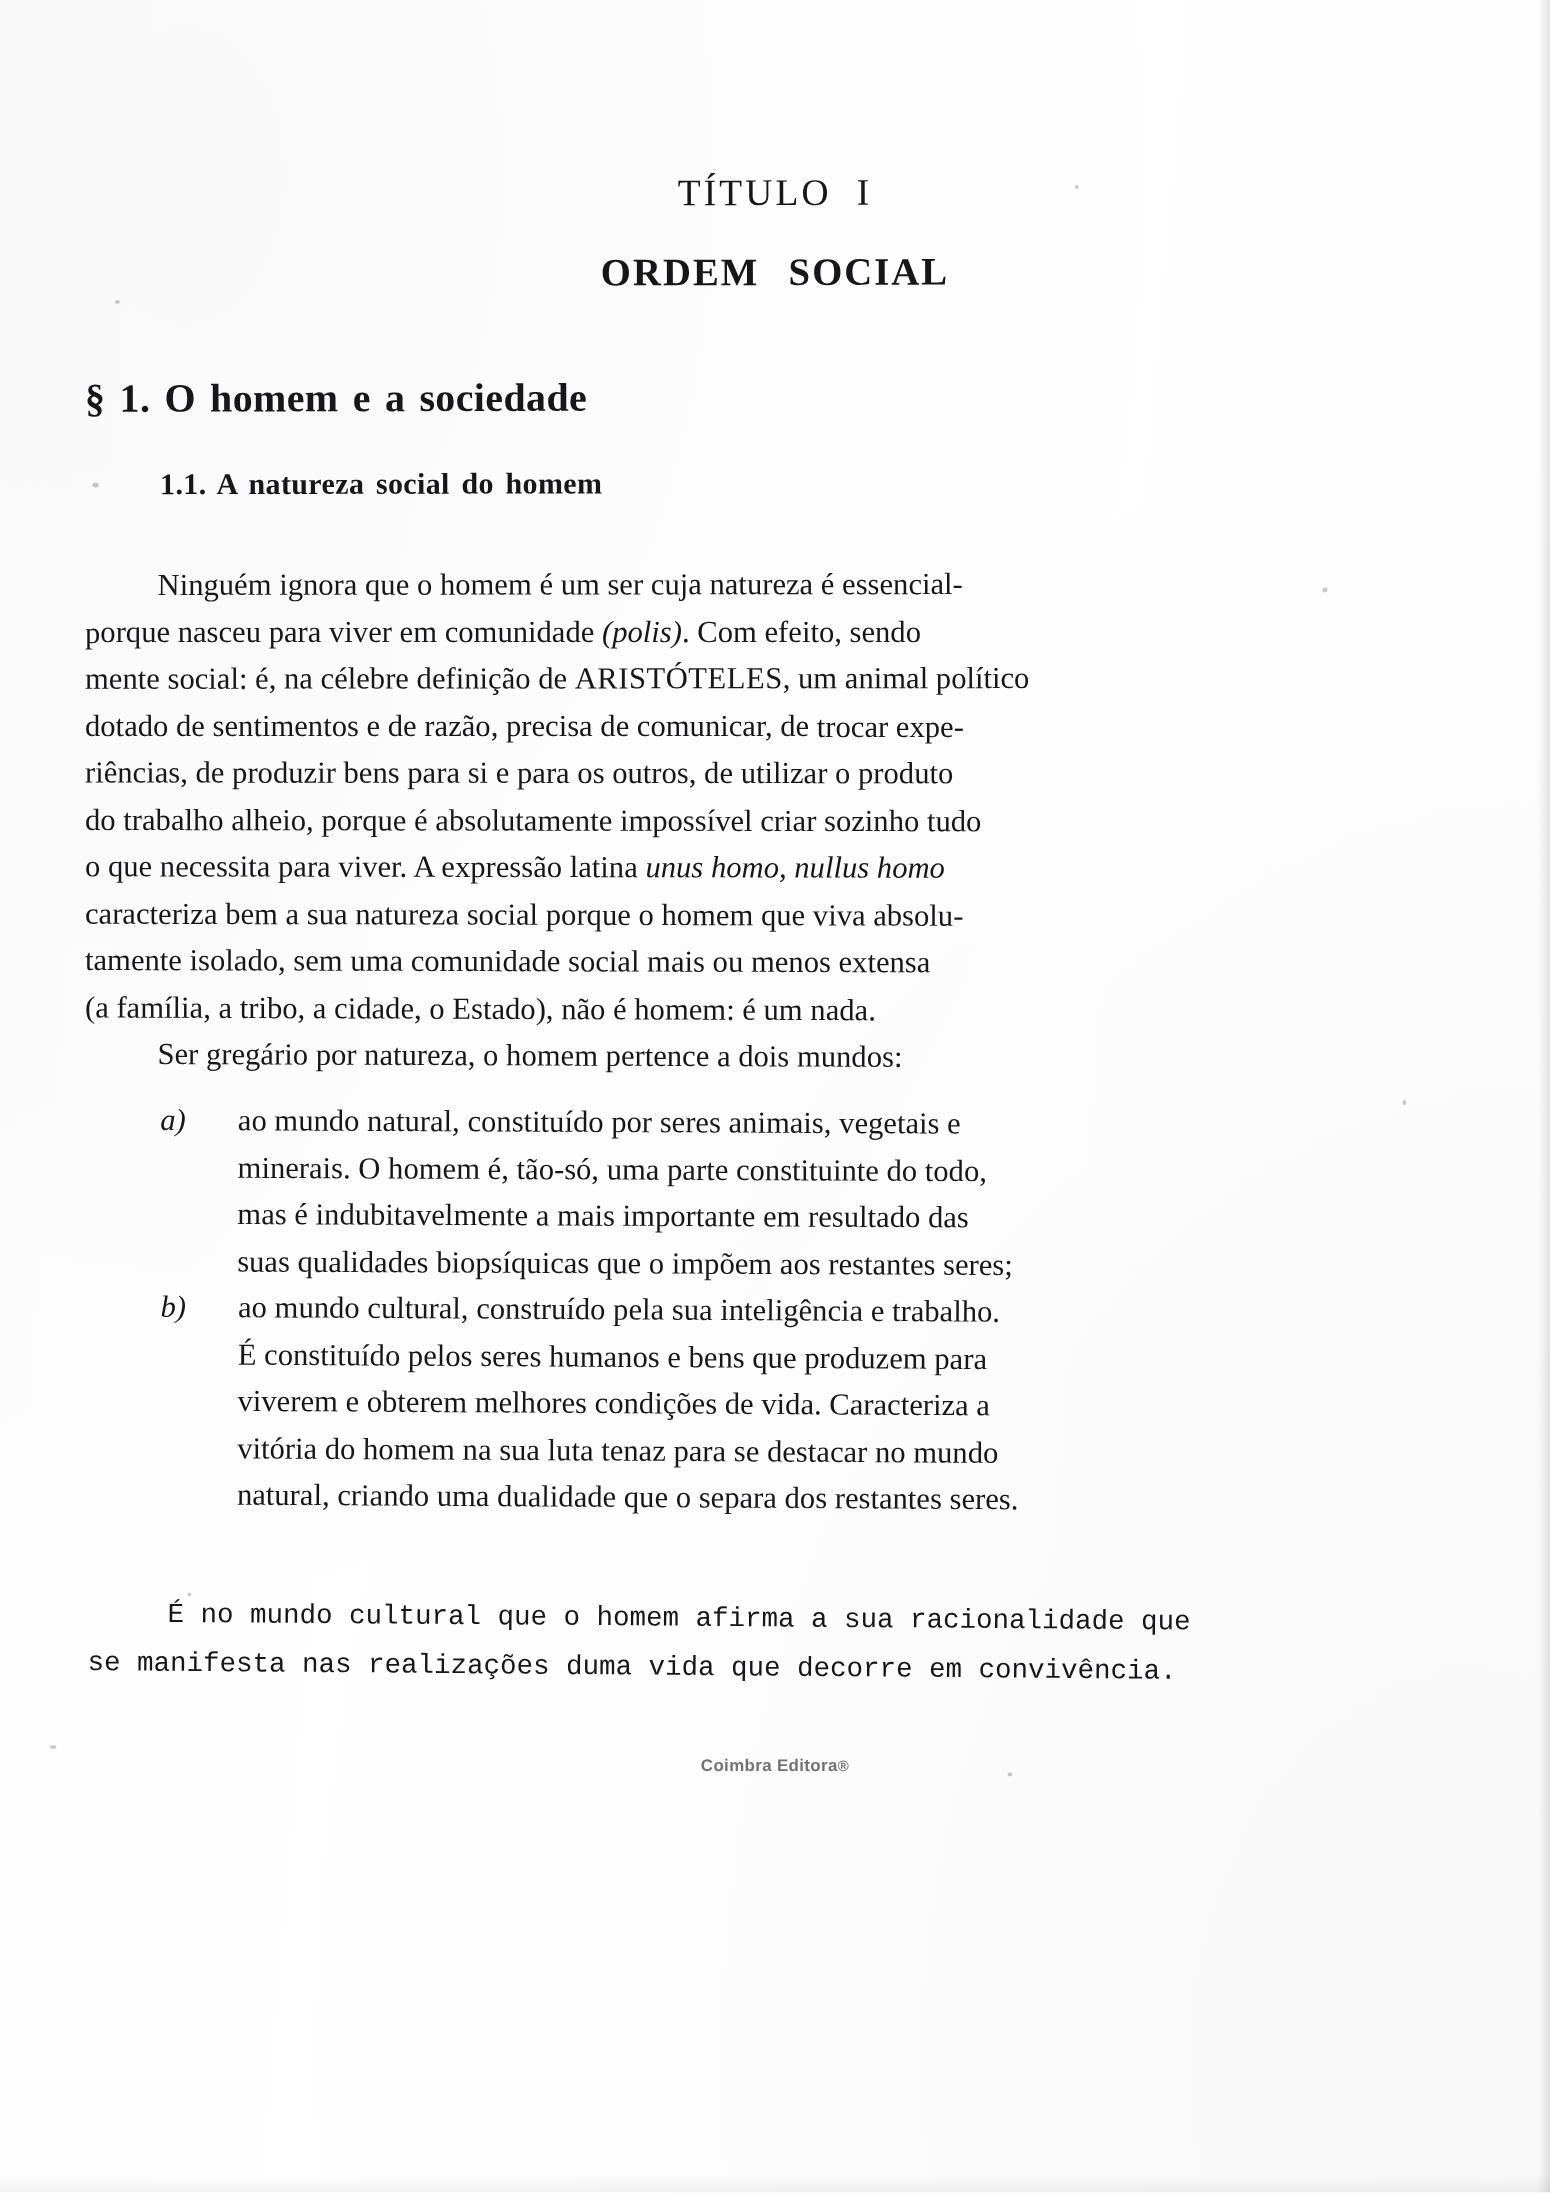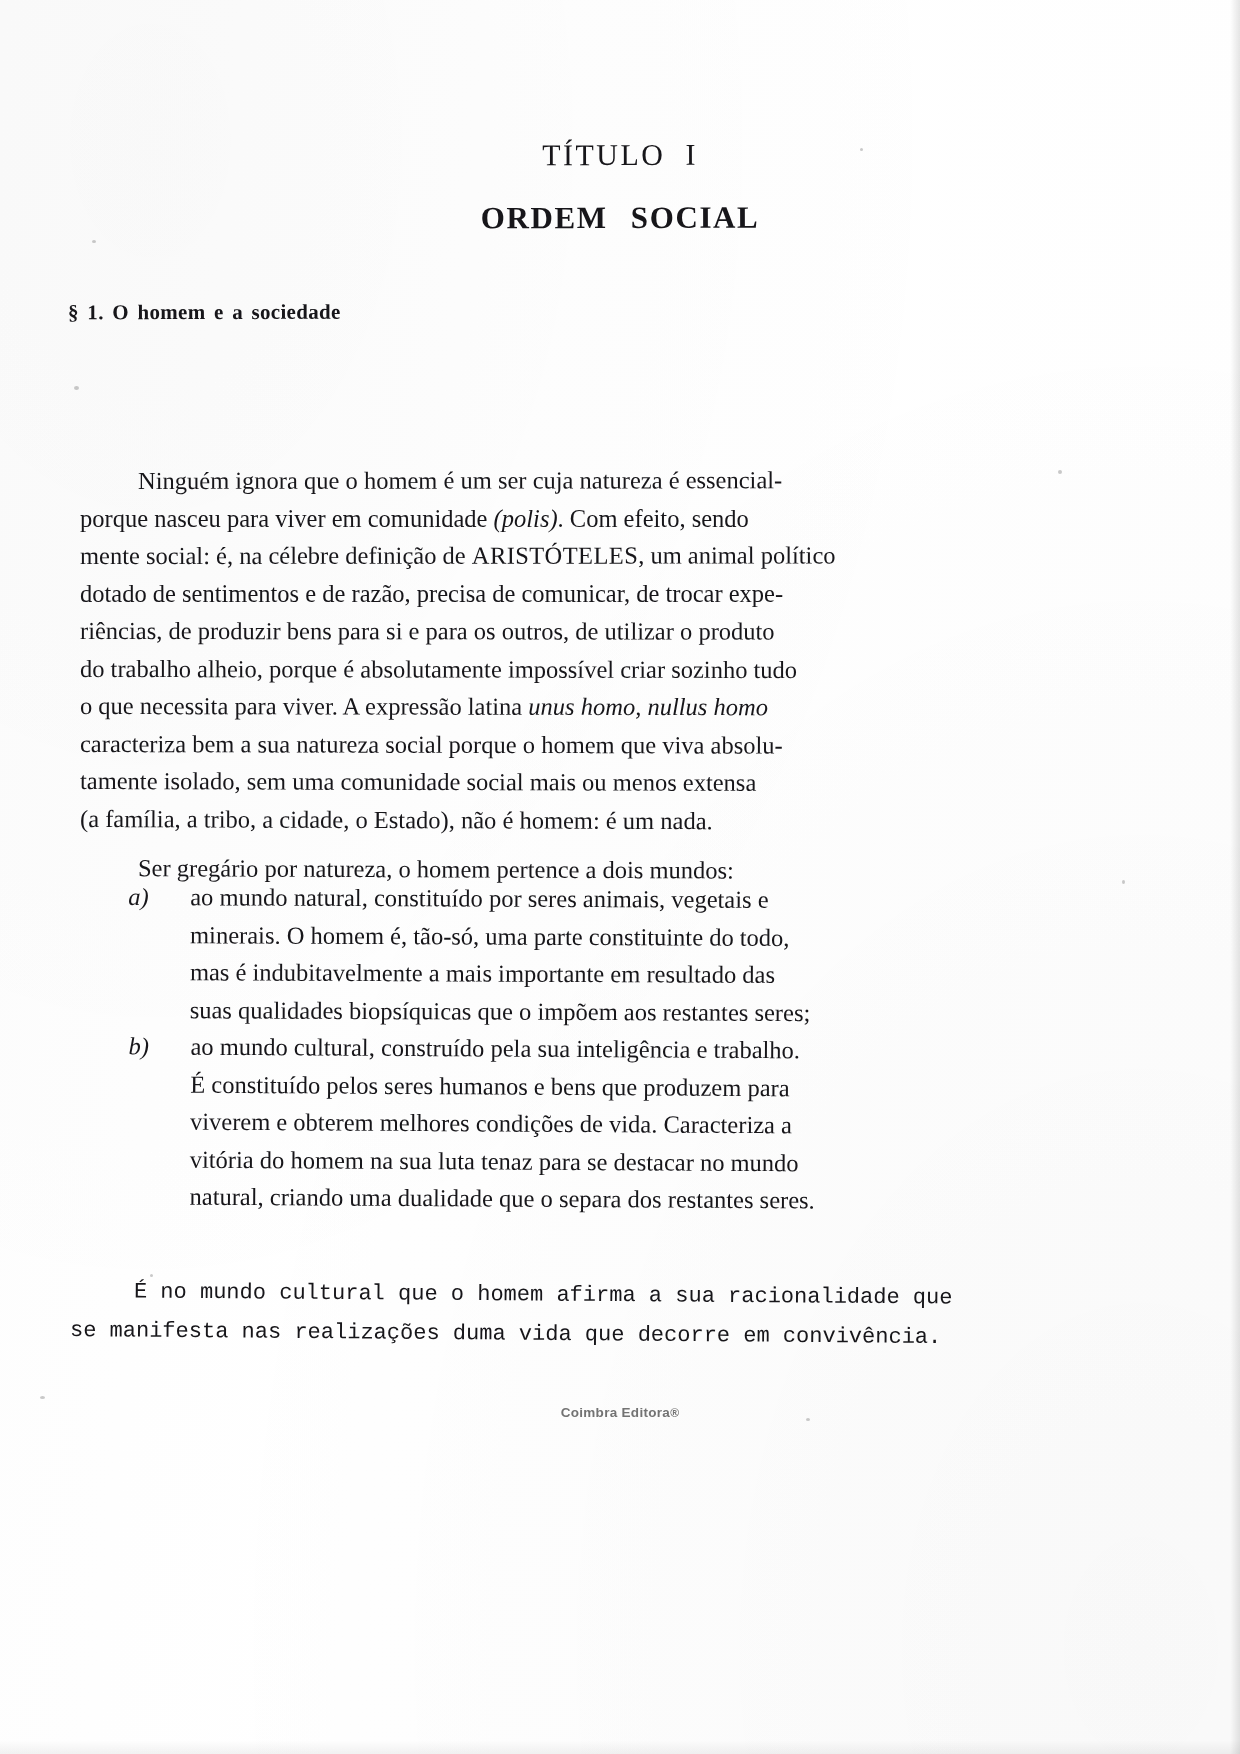--- a/index.html
+++ b/index.html
@@ -75,21 +75,21 @@
     letter-spacing: 1.6px;
     word-spacing: 14px;
     line-height: 1.1;
     transform: rotate(-0.15deg);
   }
 
   .section-heading {
     position: absolute;
     left: 68px;
     top: 300px;
-    font-size: 21px;
+    font-size: 32px;
     font-weight: 700;
     letter-spacing: 0.3px;
     word-spacing: 3px;
     transform: rotate(-0.12deg);
   }
   .subsection-heading {
     position: absolute;
     left: 128px;
     top: 375px;
     font-size: 24px;
@@ -104,21 +104,21 @@
     position: absolute;
     left: 68px;
     top: 450px;
     width: 940px;
   }
   .para {
     font-size: 24.5px;
     line-height: 37.5px;
     text-align: justify;
     text-justify: inter-word;
-    margin: 12px;
+    margin: 0;
   }
   .para .lead { padding-left: 58px; }
 
   .sc {
     font-variant: small-caps;
     letter-spacing: 0.4px;
   }
   .it { font-style: italic; }
 
   
@@ -185,20 +185,21 @@
 <div class="scan-edge-bottom"></div>
 
 <div class="content">
 
   <div class="title-block">
     <div class="doc-title">TÍTULO  I</div>
     <div class="doc-subtitle">ORDEM  SOCIAL</div>
   </div>
 
   <div class="section-heading">§ 1.  O homem e a sociedade</div>
+  <div class="subsection-heading">1.1.  A natureza social do homem</div>
 
   <div class="body-block">
 
     <p class="para">
       <span class="ln lead" style="transform:rotate(-0.06deg)"><span>Ninguém ignora que o homem é um ser cuja natureza é essencial-</span></span>
       <span class="ln" style="transform:rotate(-0.02deg)"><span>porque nasceu para viver em comunidade </span><span class="it">(polis)</span><span>.   Com efeito, sendo</span></span>
       <span class="ln" style="transform:rotate(-0.04deg)"><span>mente social: é, na célebre definição de </span><span class="sc">ARISTÓTELES</span><span>, um animal político</span></span>
       <span class="ln" style="transform:rotate(0.02deg)"><span>dotado de sentimentos e de razão, precisa de comunicar, de trocar expe-</span></span>
       <span class="ln" style="transform:rotate(0.05deg)"><span>riências, de produzir bens para si e para os outros, de utilizar o produto</span></span>
       <span class="ln" style="transform:rotate(0.08deg)"><span>do trabalho alheio, porque é absolutamente impossível criar sozinho tudo</span></span>

